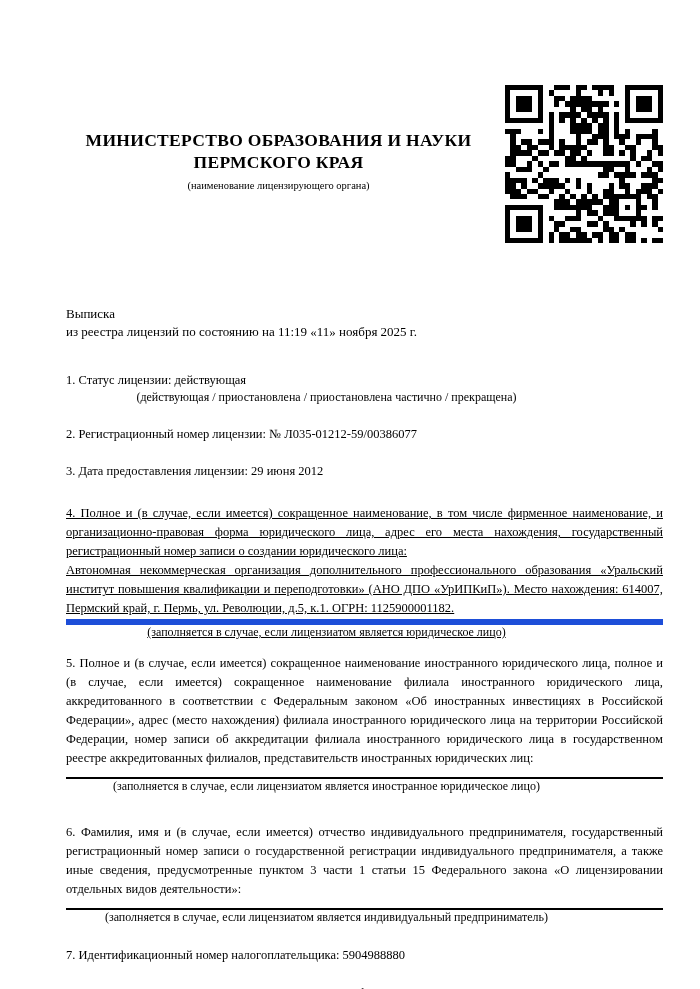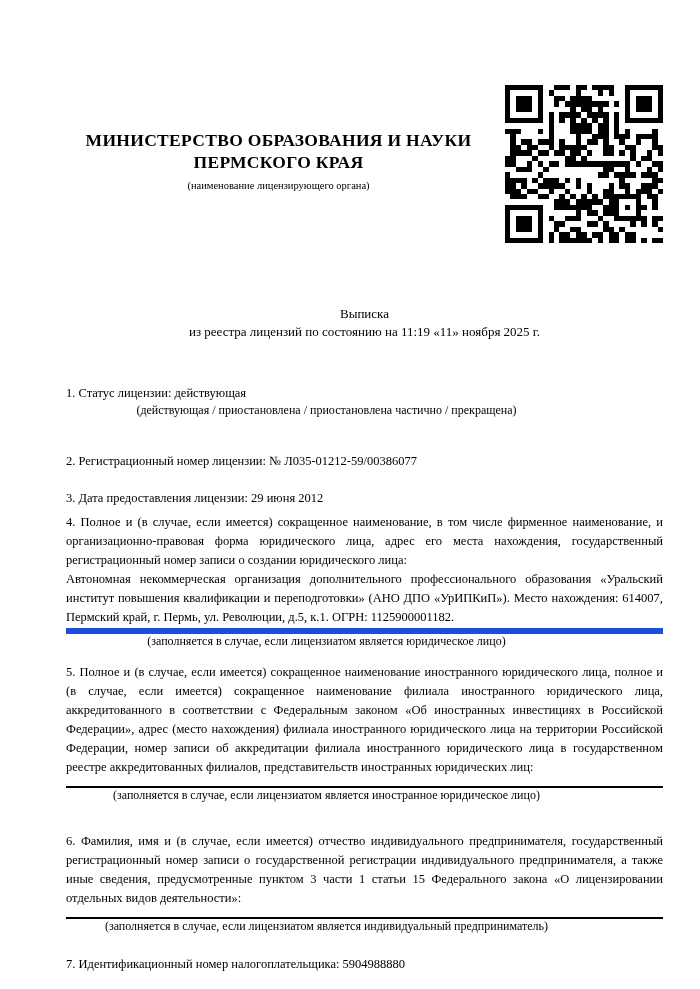--- a/index.html
+++ b/index.html
@@ -11,33 +11,33 @@
   }
   .header-row{
     display:flex;align-items:flex-start;
     padding:85px 37px 0 66px;box-sizing:border-box;
   }
   .header-text{flex:1;text-align:center;padding-top:44px;padding-right:14px;}
   .ministry-line{font-weight:bold;font-size:17.5px;line-height:22px;letter-spacing:0.3px;}
   .ministry-subtitle{font-size:10.5px;line-height:13px;margin-top:6px;}
   .qr-box{width:158px;height:158px;flex:0 0 158px;}
   .doc-title{
-    margin:62px 37px 0 66px;text-align:center;
+    margin:62px 37px 0 66px;text-align:left;
     font-size:13px;line-height:18px;
   }
   .content{
     padding:0 37px 0 66px;box-sizing:border-box;
     font-size:12.5px;line-height:19px;
   }
   .item{margin:0;}
   .para{margin:0;text-align:justify;}
-  .mt-item1{margin-top:43px;}
-  .mt-item2{margin-top:35px;}
+  .mt-item1{margin-top:30px;}
+  .mt-item2{margin-top:21px;}
   .mt-item3{margin-top:18px;}
-  .mt-item4{margin-top:5px;}
+  .mt-item4{margin-top:23px;text-decoration:underline;}
   .mt-item5{margin-top:15px;}
   .mt-item6{margin-top:30px;}
   .mt-item7{margin-top:22px;}
   .value-underlined{border-bottom:6px solid #1d4ed8;padding-bottom:1px;}
   .blank-field{height:9px;border-bottom:2px solid #000;}
   .caption{
     font-size:12px;line-height:13px;text-align:center;
     padding-right:76px;margin-top:1px;
   }
   .page-number{margin-top:18px;text-align:center;font-size:12.5px;padding-right:4px;}

